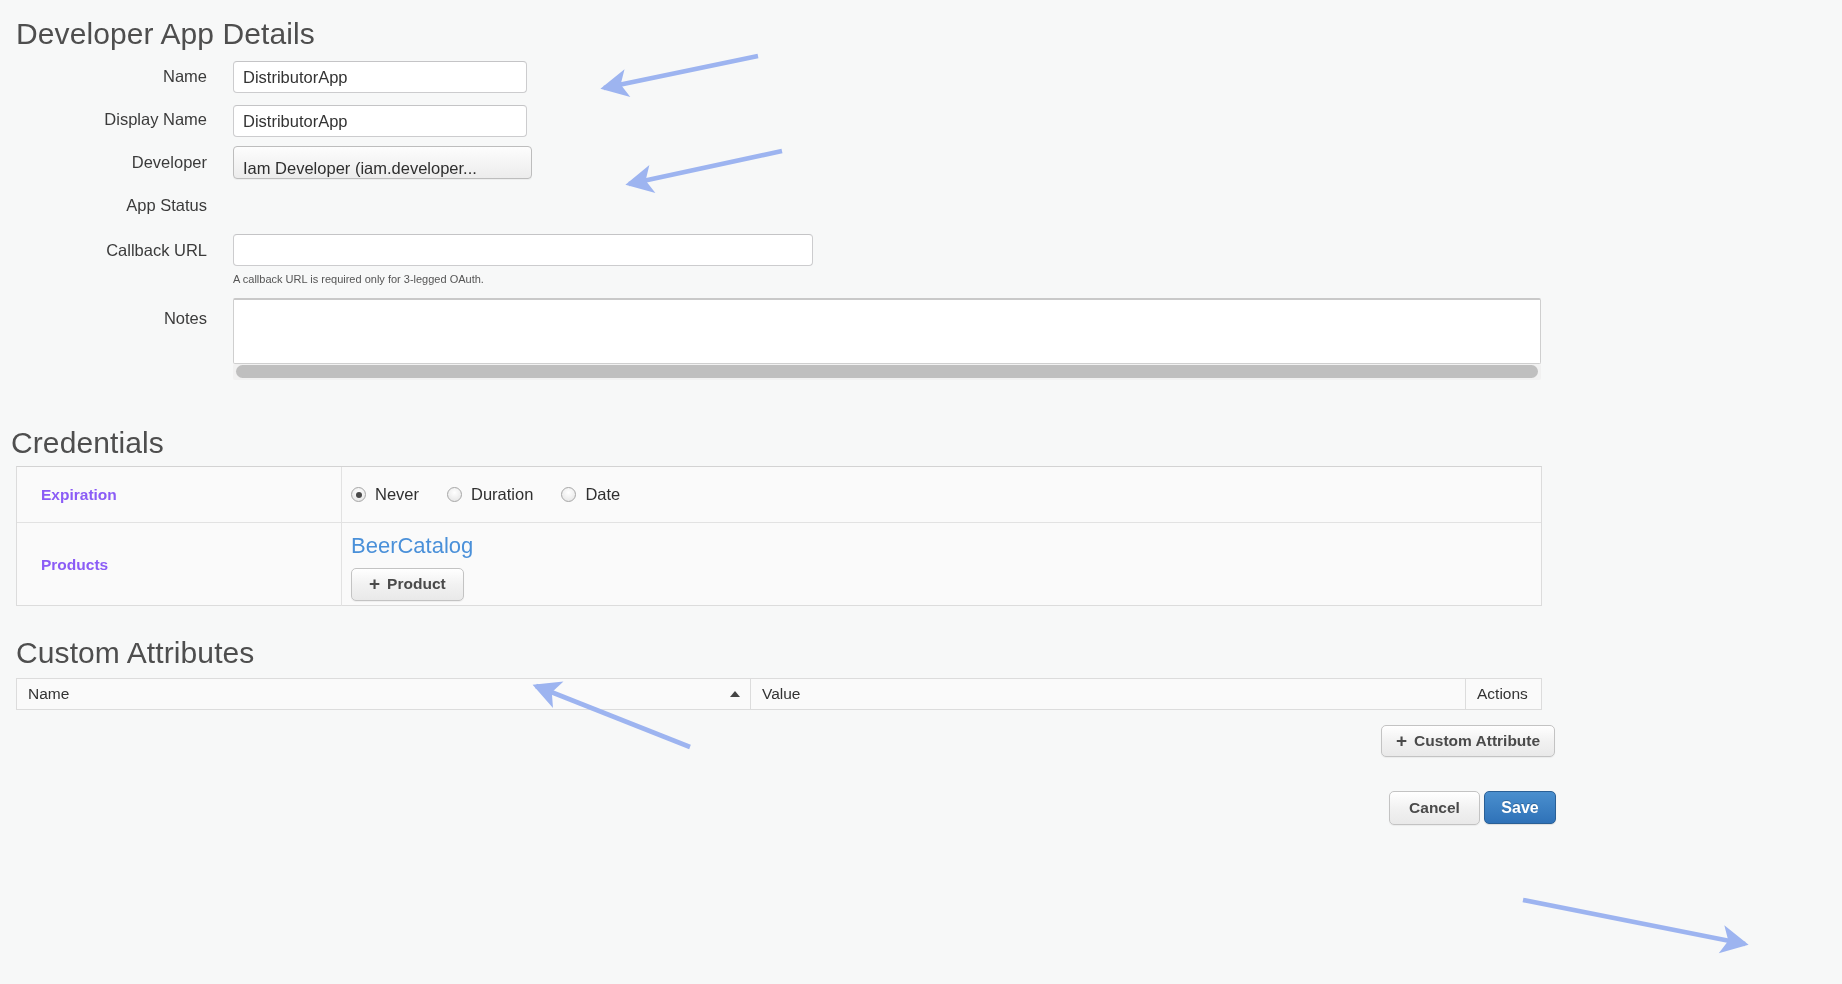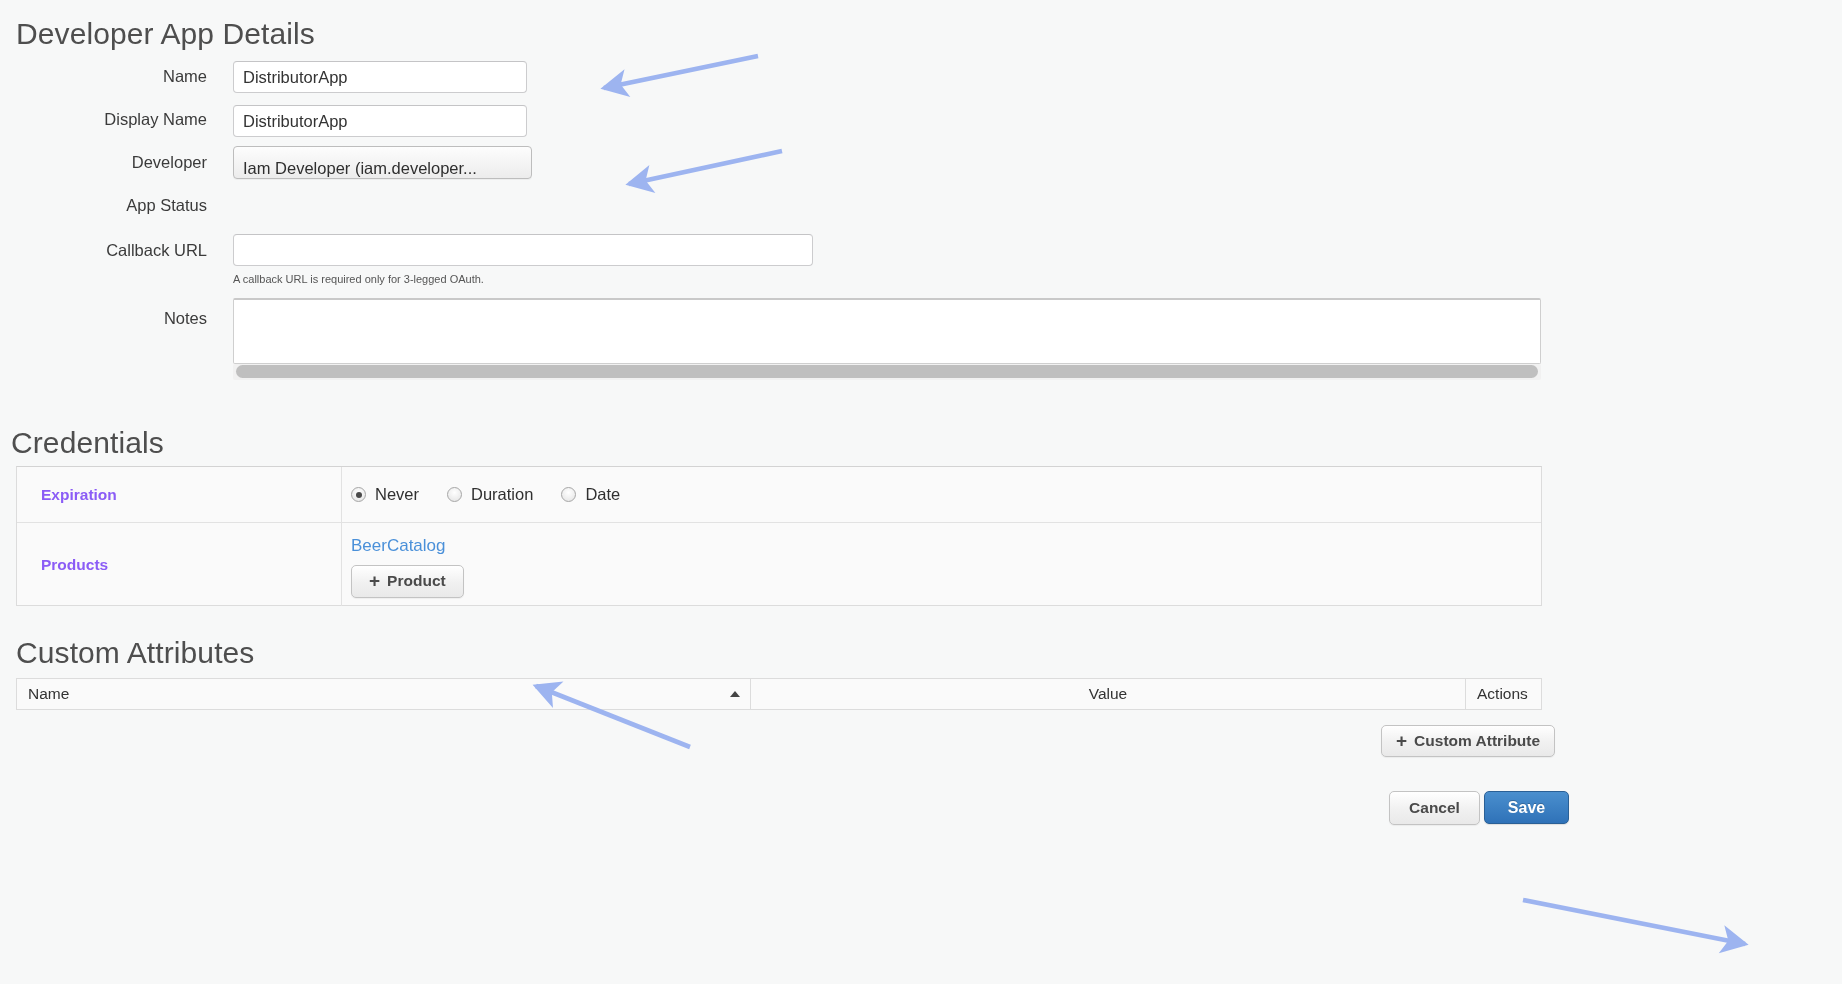--- a/index.html
+++ b/index.html
@@ -168,21 +168,21 @@
     border-radius: 50%;
     background: #4a4a4a;
   }
   .radio-label {
     font-size: 16.5px;
     color: #303030;
     white-space: nowrap;
   }
 
   .prod-link {
-    font-size: 17px;
+    font-size: 22px;
     color: #4a90d9;
     text-decoration: none;
     padding-left: 9px;
     display: block;
   }
 
   
   .btn-grey {
     display: inline-flex;
     align-items: center;
@@ -334,38 +334,38 @@
   </div>
 
   <div class="section-title" style="left:16px; top:636px;">Custom Attributes</div>
 
   <div class="attr-table" style="left:16px; top:678px; width:1526px; height:32px;">
     <div class="attr-head">
       <div class="attr-th" style="width:734px;">
         <span>Name</span>
         <span class="sort-caret"></span>
       </div>
-      <div class="attr-th" style="width:715px;justify-content:center;">
+      <div class="attr-th" style="width:715px;">
         <span>Value</span>
       </div>
       <div class="attr-th" style="flex:1;">
         <span>Actions</span>
       </div>
     </div>
   </div>
 
   <button class="btn-grey" style="position:absolute; left:1381px; top:725px; height:32px; padding:0 14px;">
     <span class="plus-glyph">+</span>
     <span>Custom Attribute</span>
   </button>
 
   <button class="btn-grey" style="position:absolute; left:1389px; top:791px; width:91px; height:34px;">
     <span>Cancel</span>
   </button>
-  <button class="btn-save" style="left:1484px; top:791px; width:85px; height:33px;">
+  <button class="btn-save" style="left:1484px; top:791px; width:72px; height:33px;">
     <span>Save</span>
   </button>
 
   <svg class="anno" viewBox="0 0 1842 984">
     <defs>
       <marker id="ah" markerWidth="7" markerHeight="7" refX="5.6" refY="3.5" orient="auto" markerUnits="strokeWidth">
         <path d="M6.4,3.5 L0.4,0.4 L1.9,3.5 L0.4,6.6 Z" fill="#9db4f0"></path>
       </marker>
     </defs>
 

